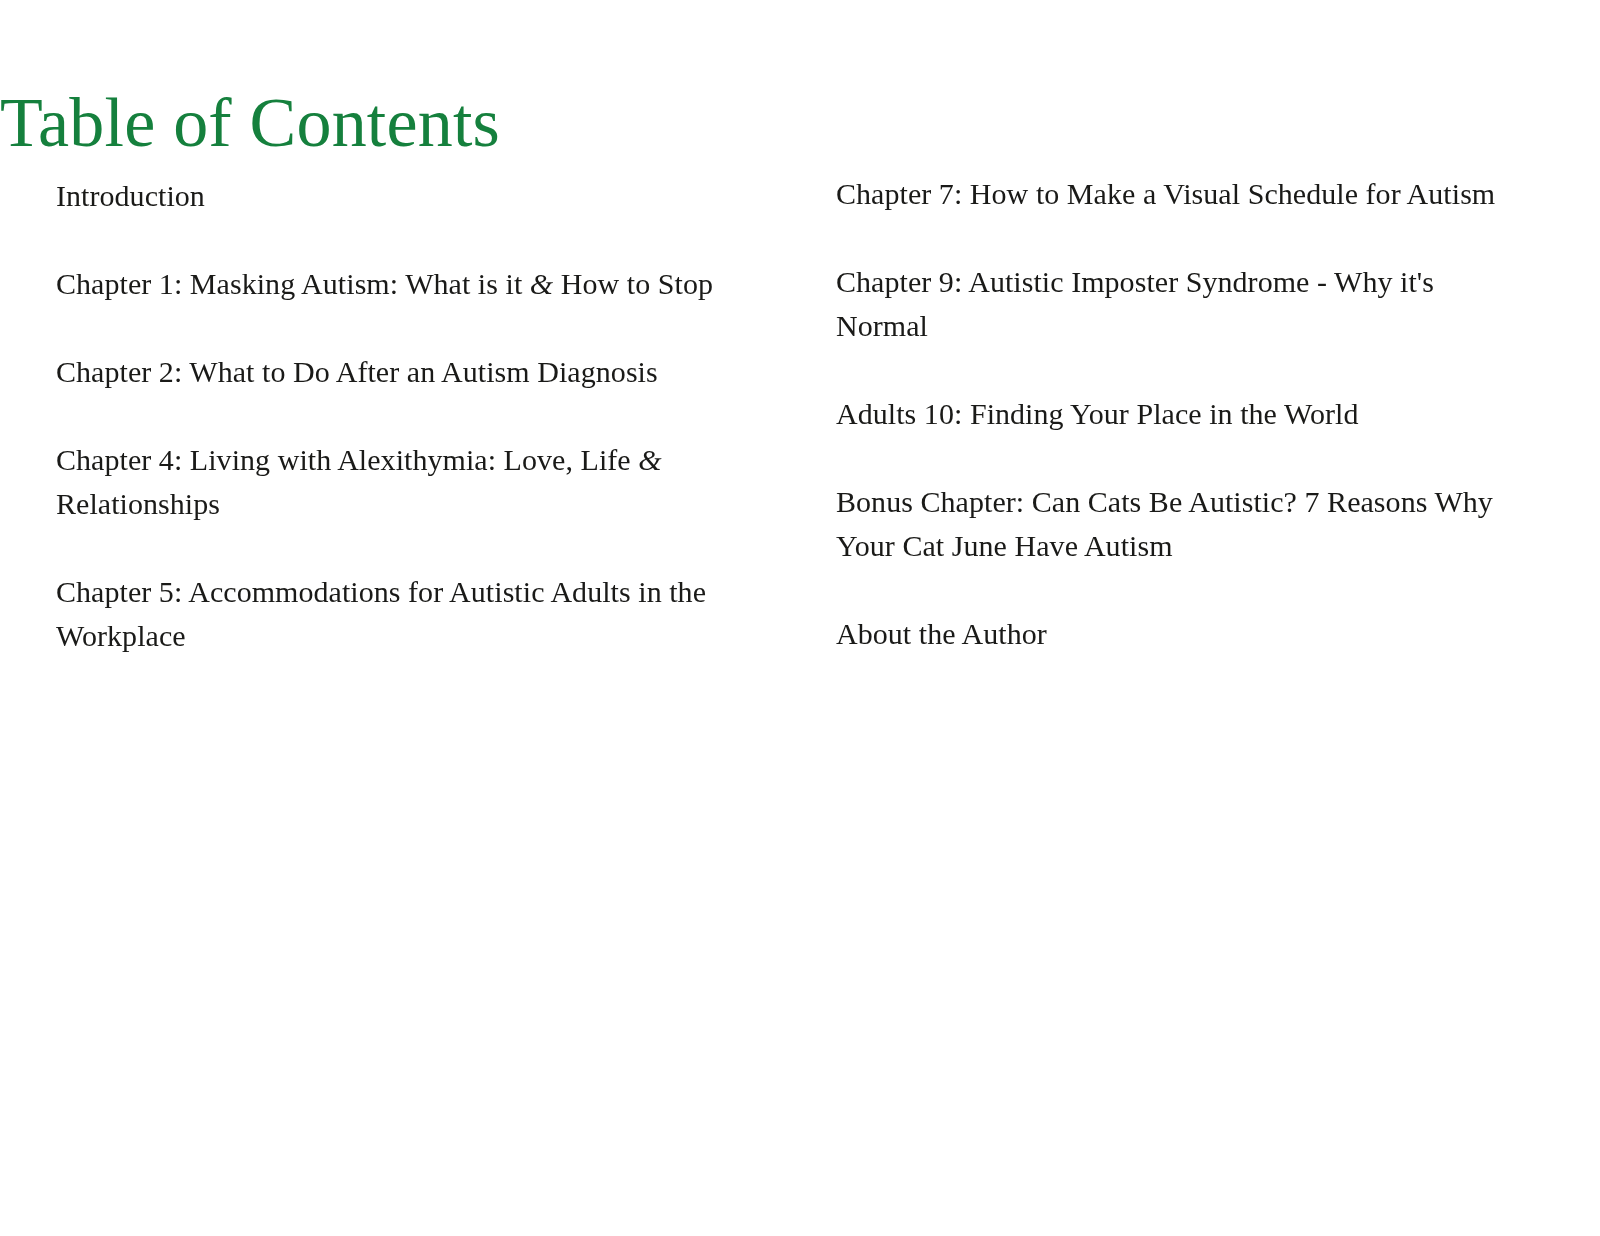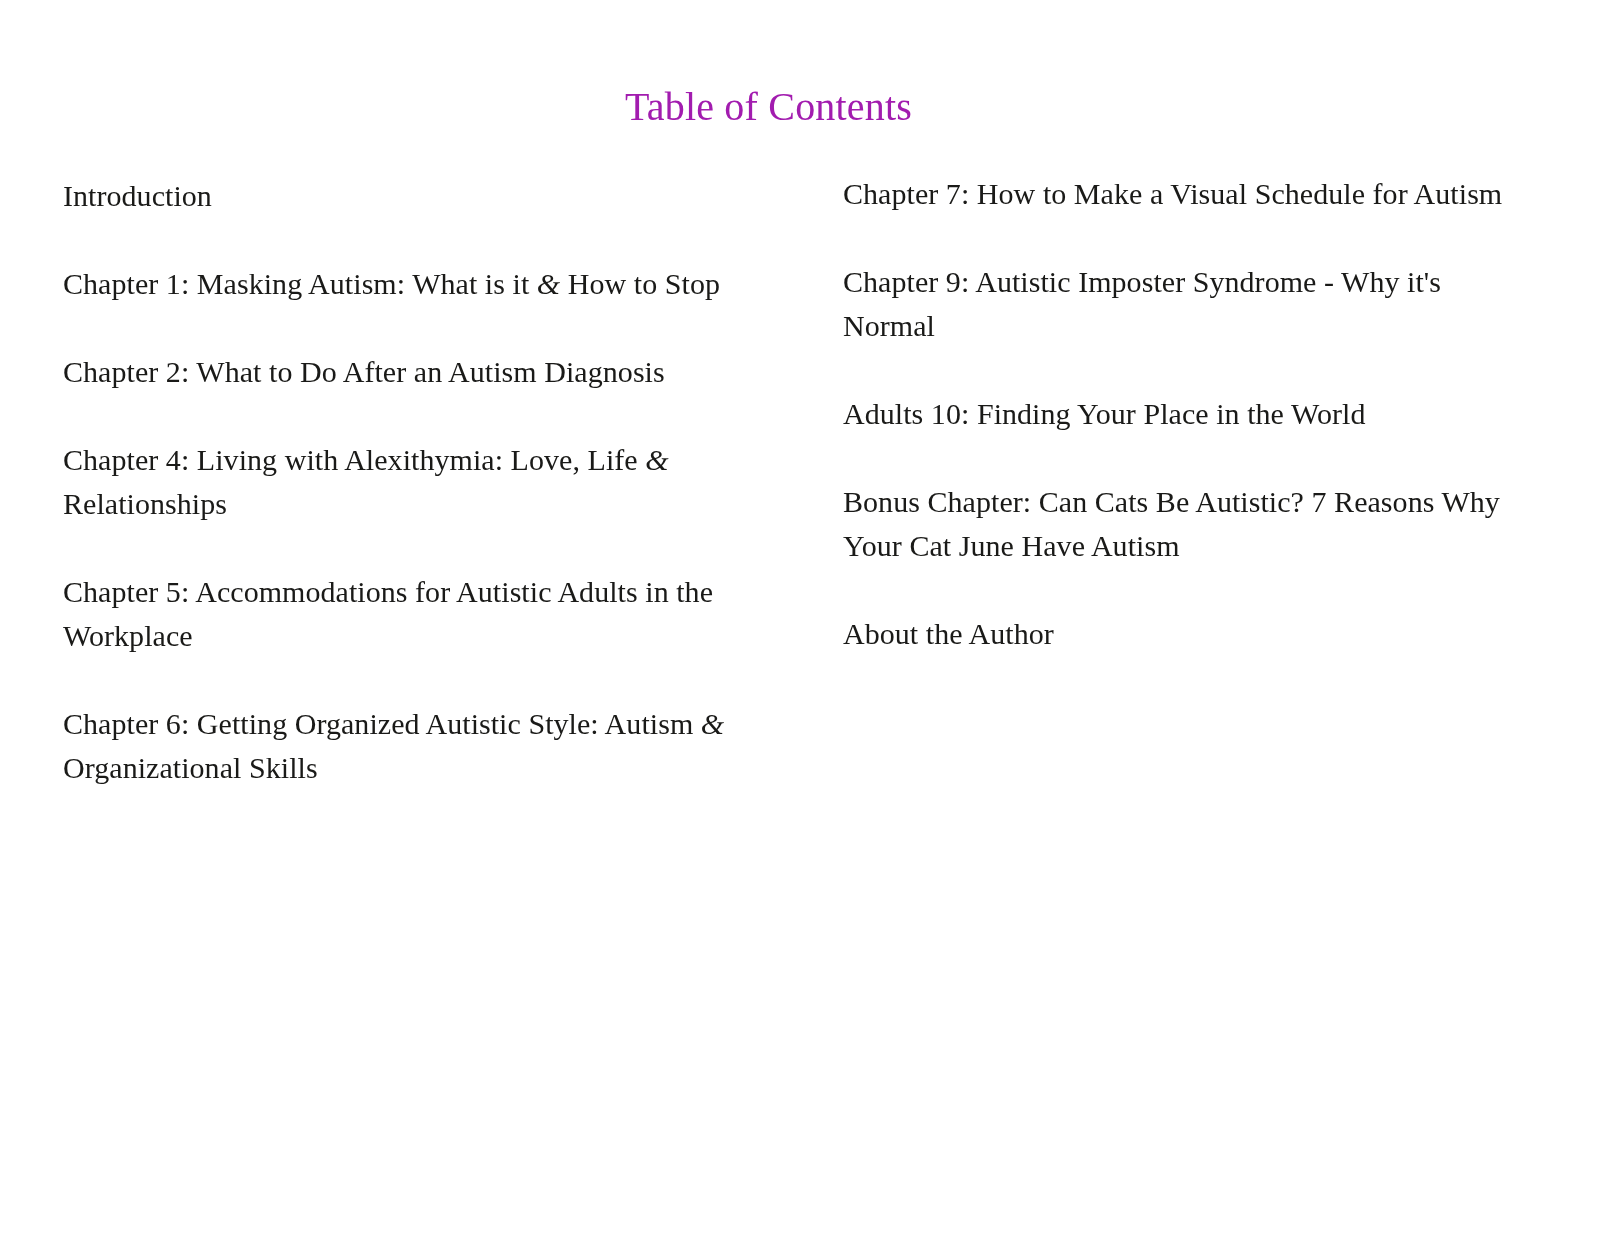--- a/index.html
+++ b/index.html
@@ -18,33 +18,33 @@
     color: #1a1a18;
     -webkit-font-smoothing: antialiased;
   }
 
   
   .toc-title {
     position: absolute;
     left: 0;
     top: 86px;
     width: 1537px;          
-    text-align: center;
-    font-size: 40px;
+    text-align: left;
+    font-size: 70px;
     font-weight: 400;
     line-height: 1.05;
     letter-spacing: 0.2px;
-    color: #a21caf;
+    color: #15803d;
     margin: 0;
   }
 
   
   .toc-body {
     position: absolute;
-    left: 63px;
+    left: 56px;
     top: 174px;
     width: 1452px;
     height: 830px;
   }
 
   .toc-col {
     position: absolute;
     top: 0;
   }
 
@@ -79,21 +79,20 @@
   <h1 class="toc-title">Table of Contents</h1>
 
   <div class="toc-body">
 
     <div class="toc-col toc-col--left">
       <p class="toc-entry">Introduction</p>
       <p class="toc-entry">Chapter 1: Masking Autism: What is it <span class="amp">&amp;</span> How to Stop</p>
       <p class="toc-entry">Chapter 2: What to Do After an Autism Diagnosis</p>
       <p class="toc-entry">Chapter 4: Living with Alexithymia: Love, Life <span class="amp">&amp;</span> Relationships</p>
       <p class="toc-entry">Chapter 5: Accommodations for Autistic Adults in the Workplace</p>
-      <p class="toc-entry">Chapter 6: Getting Organized Autistic Style: Autism <span class="amp">&amp;</span> Organizational Skills</p>
     </div>
 
     <div class="toc-col toc-col--right">
       <p class="toc-entry">Chapter 7: How to Make a Visual Schedule for Autism</p>
       <p class="toc-entry">Chapter 9: Autistic Imposter Syndrome - Why it's Normal</p>
       <p class="toc-entry">Adults 10: Finding Your Place in the World</p>
       <p class="toc-entry">Bonus Chapter: Can Cats Be Autistic? 7 Reasons Why Your Cat June Have Autism</p>
       <p class="toc-entry">About the Author</p>
     </div>
 

